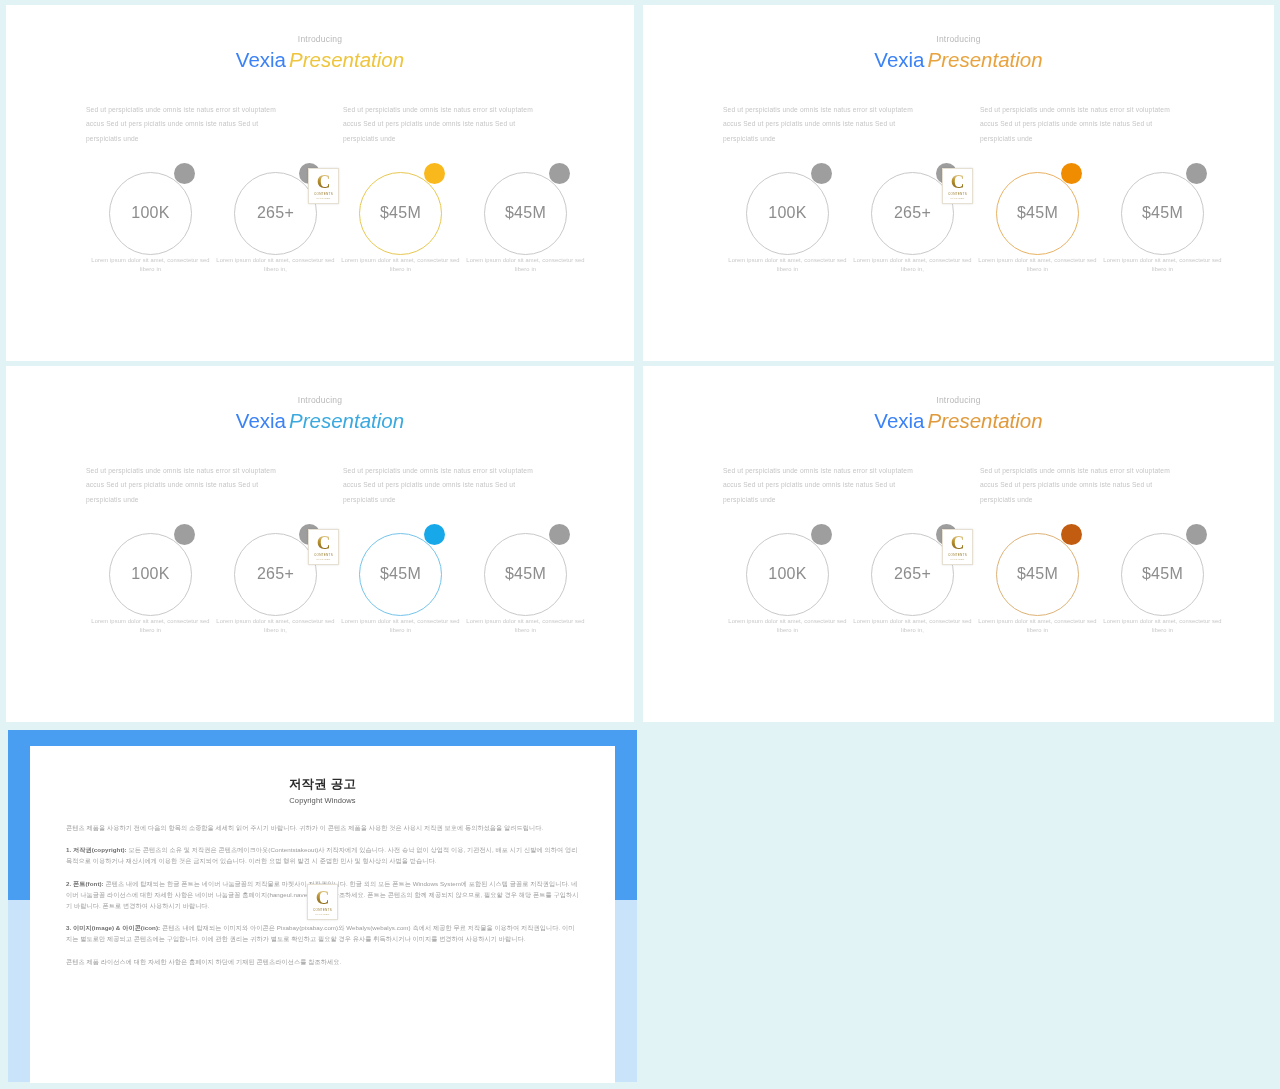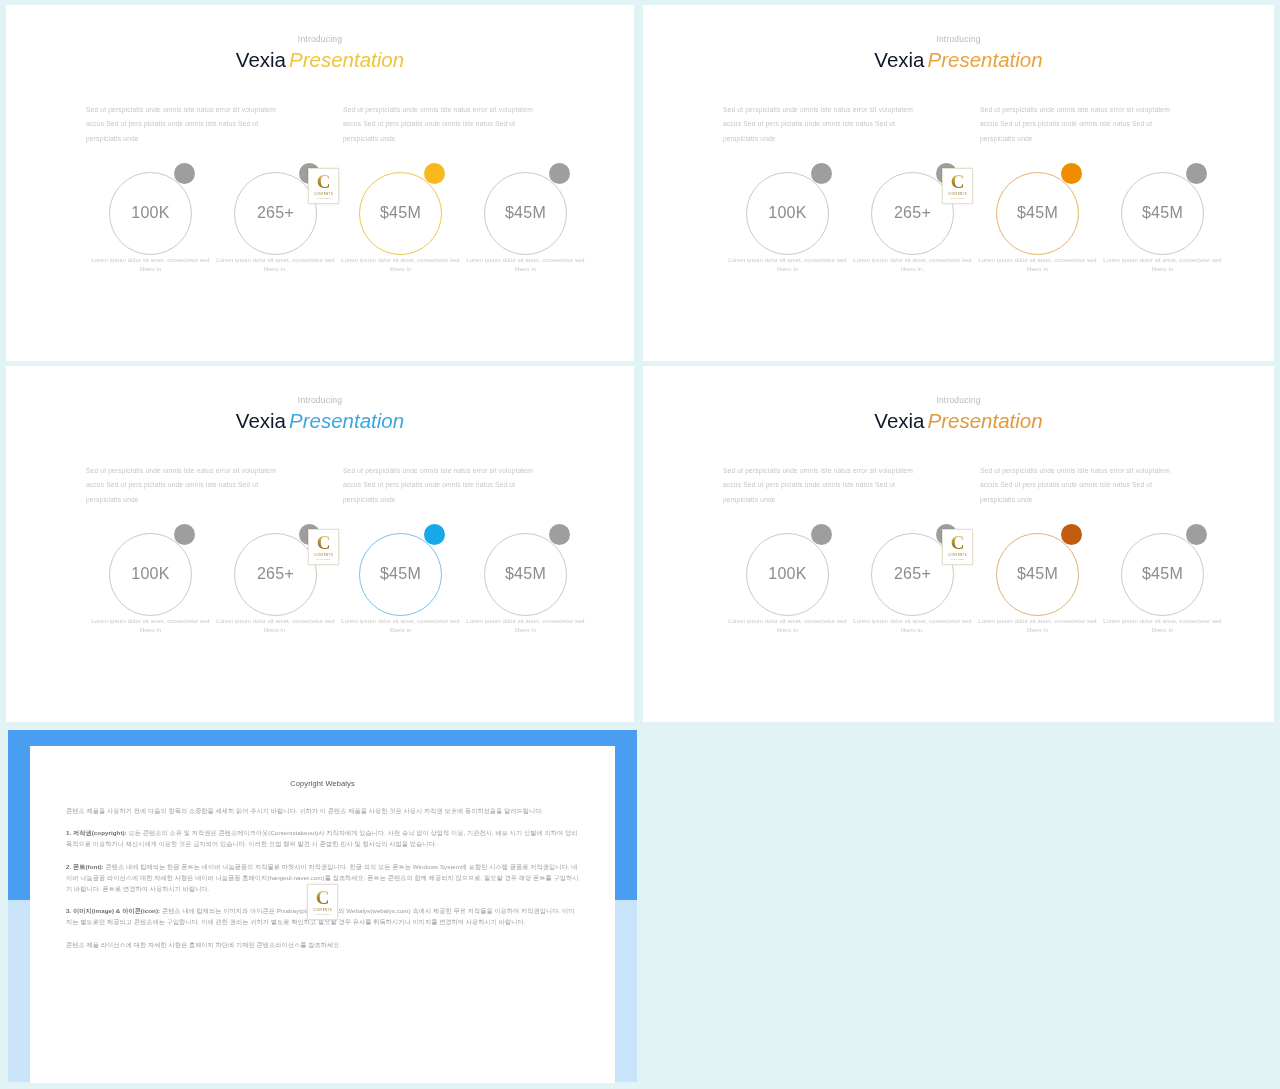--- a/index.html
+++ b/index.html
@@ -35,21 +35,21 @@
     letter-spacing: .2px;
     color: #b9b9b9;
     margin-top: 29px;
   }
   .title {
     text-align: center;
     font-size: 20.5px;
     margin-top: 4px;
     white-space: nowrap;
   }
-  .title .brand { color: #0f172a; }
+  .title .brand { color: #3b82f6; }
   .title .accent { margin-left: 3px; font-style: italic; }
 
   
   .leads {
     position: relative;
     margin-top: 31px;
     padding: 0 0 0 0;
     display: flex;
   }
   .lead {
@@ -423,21 +423,22 @@
         </div>
         <div class="caption">Lorem ipsum dolor sit amet, consectetur sed libero in</div>
       </div>
     </div>
   </div>
 
   <div class="copy-frame"></div>
   <div class="copy-frame-lower"></div>
 
   <div class="copy-sheet">
-    <div class="copy-subtitle">Copyright Webalys</div>
+    <div class="copy-title">저작권 공고</div>
+    <div class="copy-subtitle">Copyright Windows</div>
     <div class="copy-body">
       <div class="copy-para">콘텐츠 제품을 사용하기 전에 다음의 항목의 소중함을 세세히 읽어 주시기 바랍니다. 귀하가 이 콘텐츠 제품을 사용한 것은 사용시 저작권 보호에 동의하셨음을 알려드립니다.</div>
       <div class="copy-para"><b>1. 저작권(copyright):</b><span> 모든 콘텐츠의 소유 및 저작권은 콘텐츠메이크아웃(Contentstakeout)사 저작자에게 있습니다. 사전 승낙 없이 상업적 이용, 기관전시, 배포 시기 신발에 의하여 영리 목적으로 이용하거나 재산시에게 이용한 것은 금지되어 있습니다. 이러한 요법 행위 발견 시 준법한 민사 및 형사상의 사법을 받습니다.</span></div>
       <div class="copy-para"><b>2. 폰트(font):</b><span> 콘텐츠 내에 탑재되는 한글 폰트는 네이버 나눔글꼴의 저작물로 마켓사이 저작권입니다. 한글 외의 모든 폰트는 Windows System에 포함된 시스템 글꼴로 저작권입니다. 네이버 나눔글꼴 라이선스에 대한 자세한 사항은 네이버 나눔글꼴 홈페이지(hangeul.naver.com)를 참조하세요. 폰트는 콘텐츠의 함께 제공되지 않으므로, 필요할 경우 해당 폰트를 구입하시기 바랍니다. 폰트로 변경하여 사용하시기 바랍니다.</span></div>
       <div class="copy-para"><b>3. 이미지(image) &amp; 아이콘(icon):</b><span> 콘텐츠 내에 탑재되는 이미지와 아이콘은 Pixabay(pixabay.com)와 Webalys(webalys.com) 측에서 제공한 무료 저작물을 이용하여 저작권입니다. 이미지는 별도로만 제공되고 콘텐츠에는 구입함니다. 이에 관한 권리는 귀하가 별도로 확인하고 필요할 경우 유사를 취득하시거나 이미지를 변경하여 사용하시기 바랍니다.</span></div>
       <div class="copy-para">콘텐츠 제품 라이선스에 대한 자세한 사항은 홈페이지 하단에 기재된 콘텐츠라이선스를 참조하세요.</div>
     </div>
   </div>
 
   <div class="logo-badge copy-badge">

